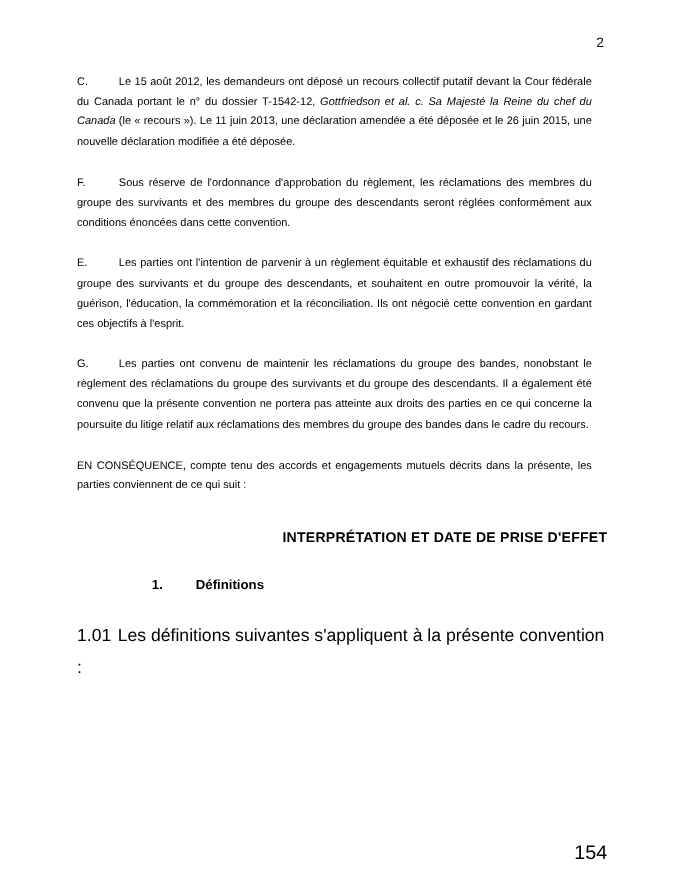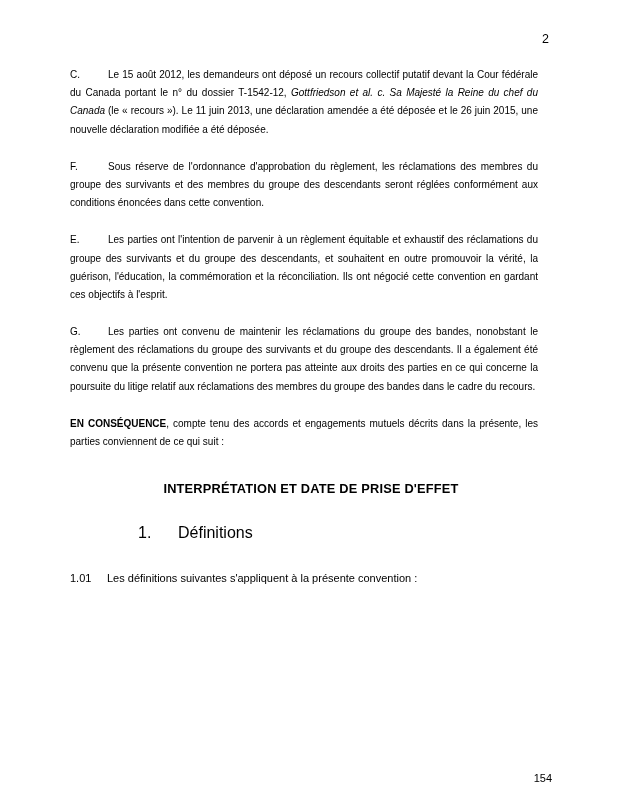--- a/index.html
+++ b/index.html
@@ -26,21 +26,21 @@
     position: absolute;
     top: 33px;
     right: 75px;
     font-size: 12.5px;
     line-height: 1;
   }
   .page-number-bottom {
     position: absolute;
     bottom: 22px;
     right: 72px;
-    font-size: 11px;
+    font-size: 18px;
     line-height: 1;
   }
   .content {
     position: absolute;
     top: 66px;
     left: 70px;
     width: 482px;
   }
   p.para {
     margin: 0 14px 19px 0;
@@ -50,42 +50,42 @@
     text-justify: inter-word;
   }
   p.para .label {
     display: inline-block;
     width: 38px;
   }
   .ital {
     font-style: italic;
   }
   .bold {
-    font-weight: bold;
+    font-weight: normal;
   }
   .heading-center {
     margin: 30px 0 28px 0;
-    text-align: center;
+    text-align: right;
     font-size: 12.8px;
     font-weight: bold;
     letter-spacing: 0.2px;
   }
   .heading-num {
     margin: 0 0 26px 0;
-    font-size: 16px;
-    font-weight: normal;
+    font-size: 12px;
+    font-weight: bold;
     padding-left: 68px;
   }
   .heading-num .hn-num {
     display: inline-block;
     width: 40px;
   }
   p.clause {
     margin: 0 0 19px 0;
-    font-size: 11px;
+    font-size: 16px;
     line-height: 1.82;
     text-align: left;
   }
   p.clause .cl-num {
     display: inline-block;
     width: 37px;
   }
 </style>
 </head>
 <body>

